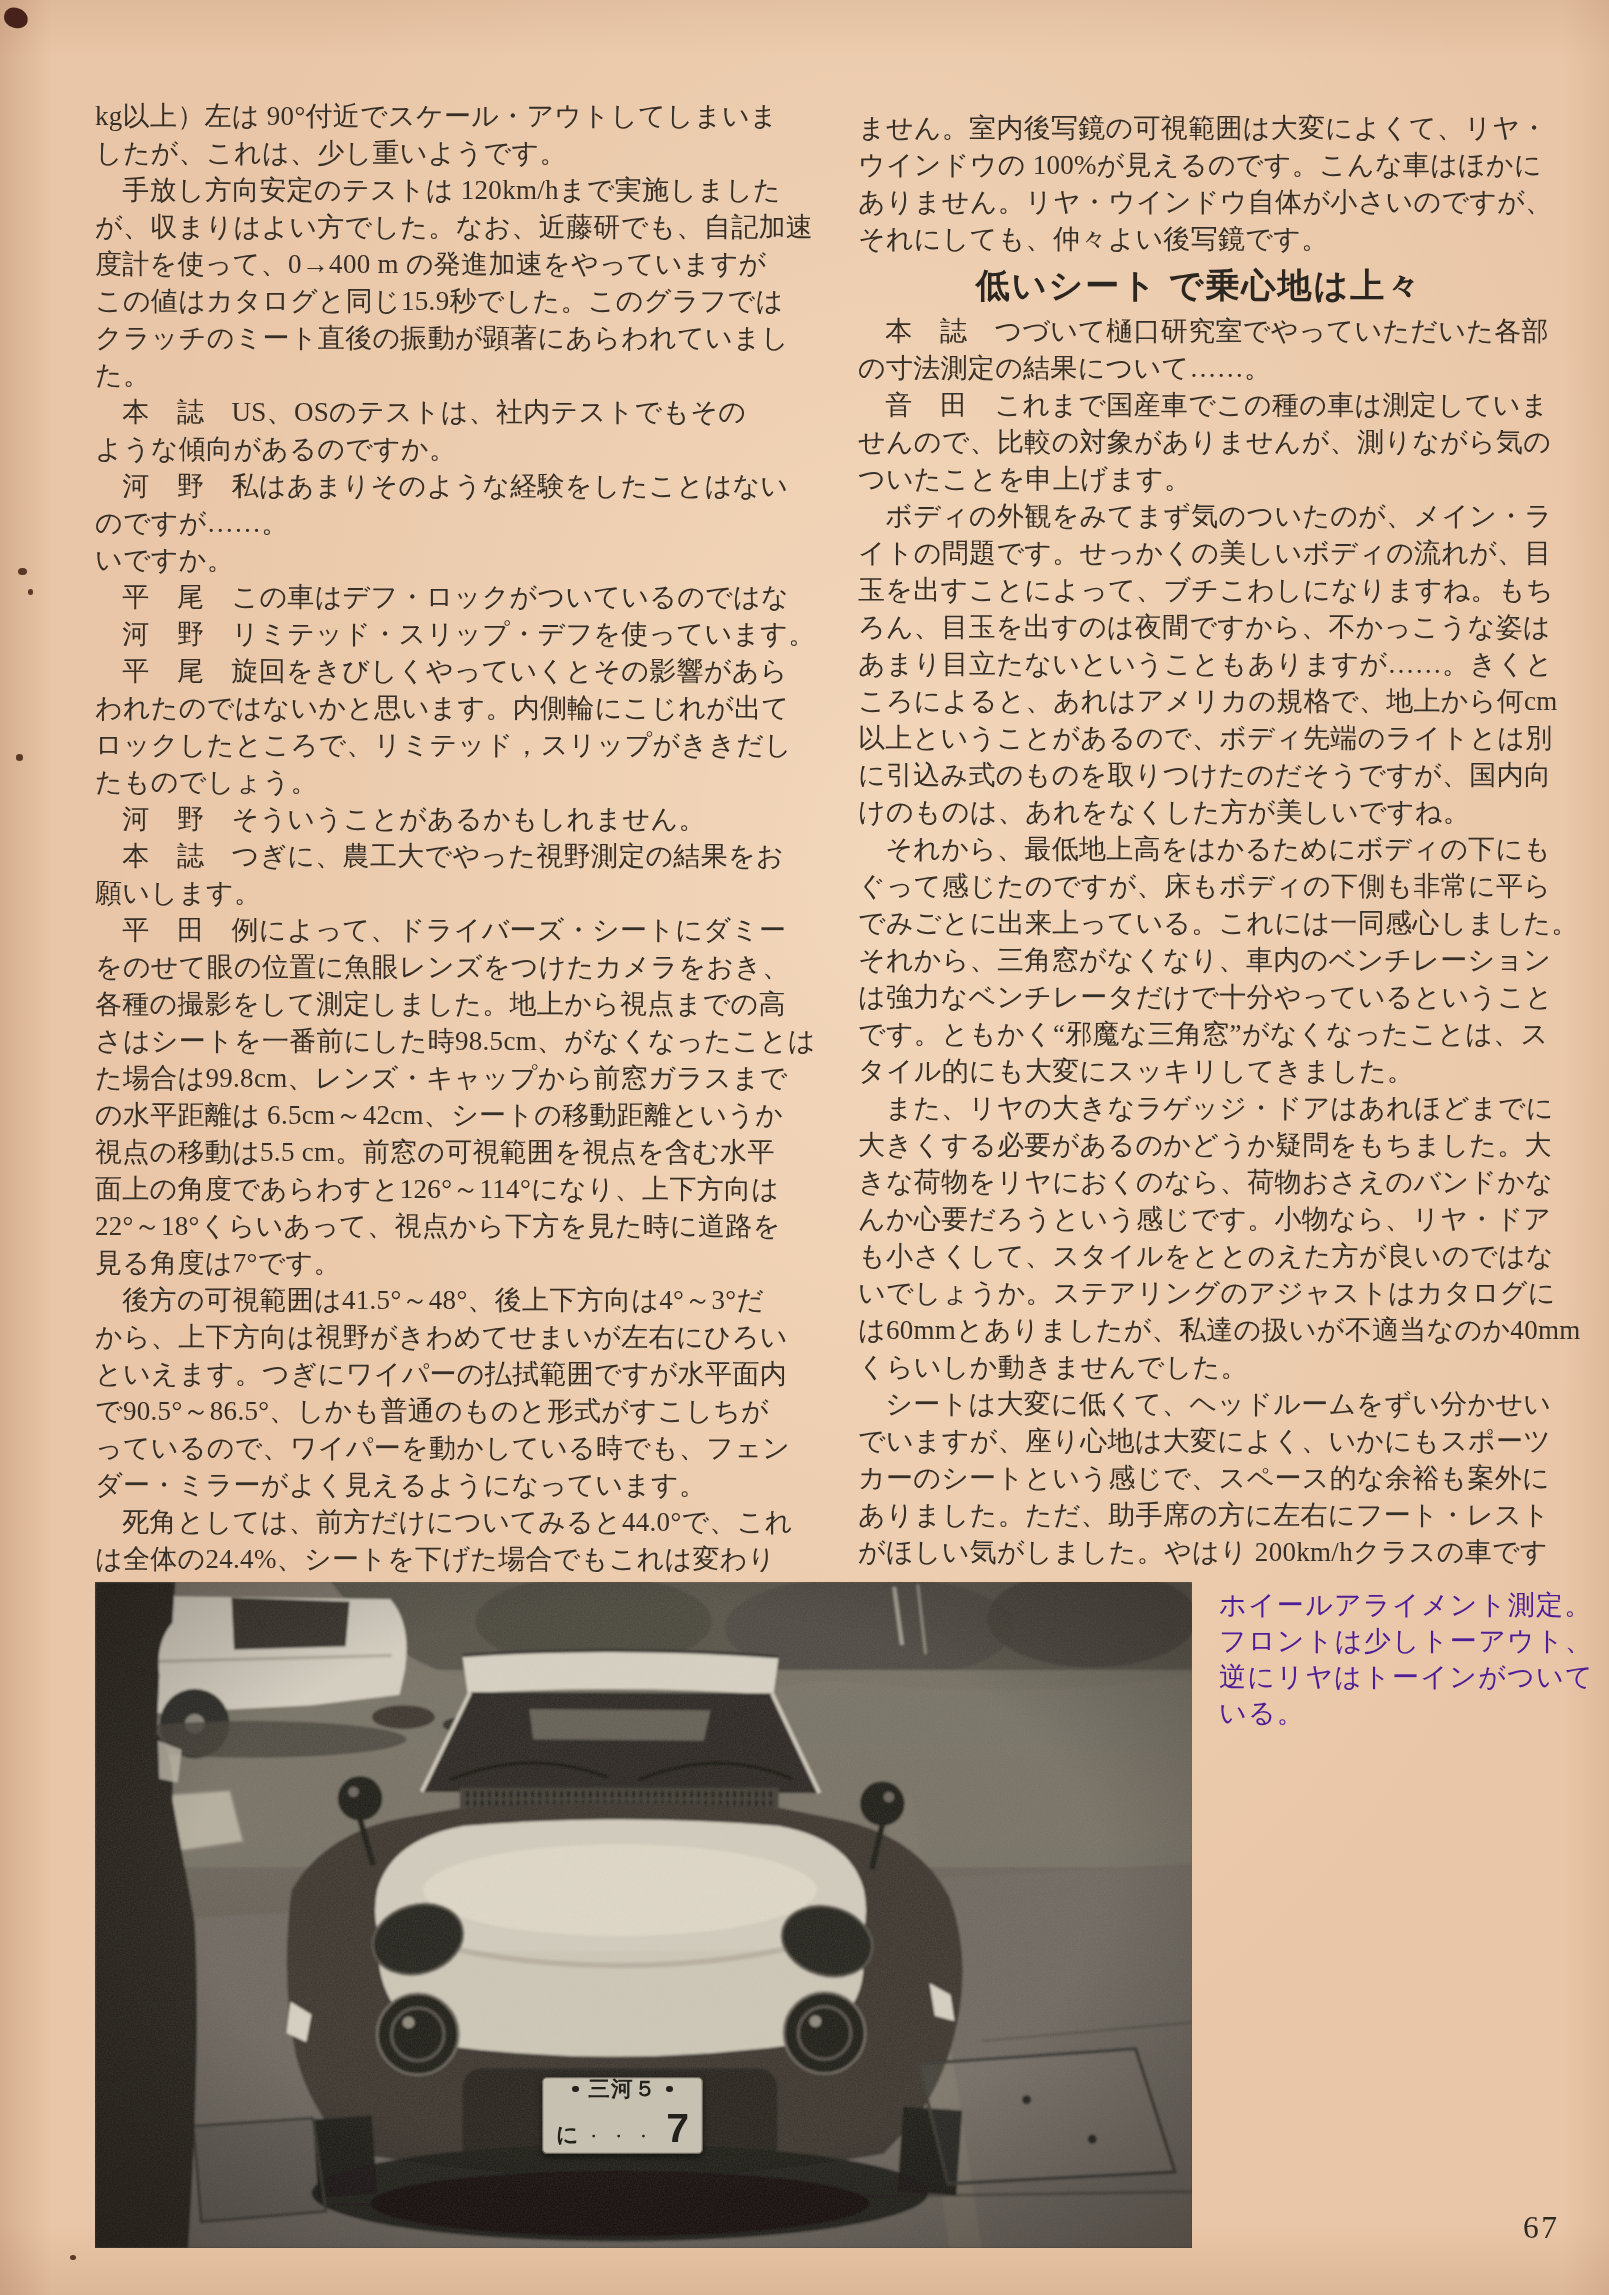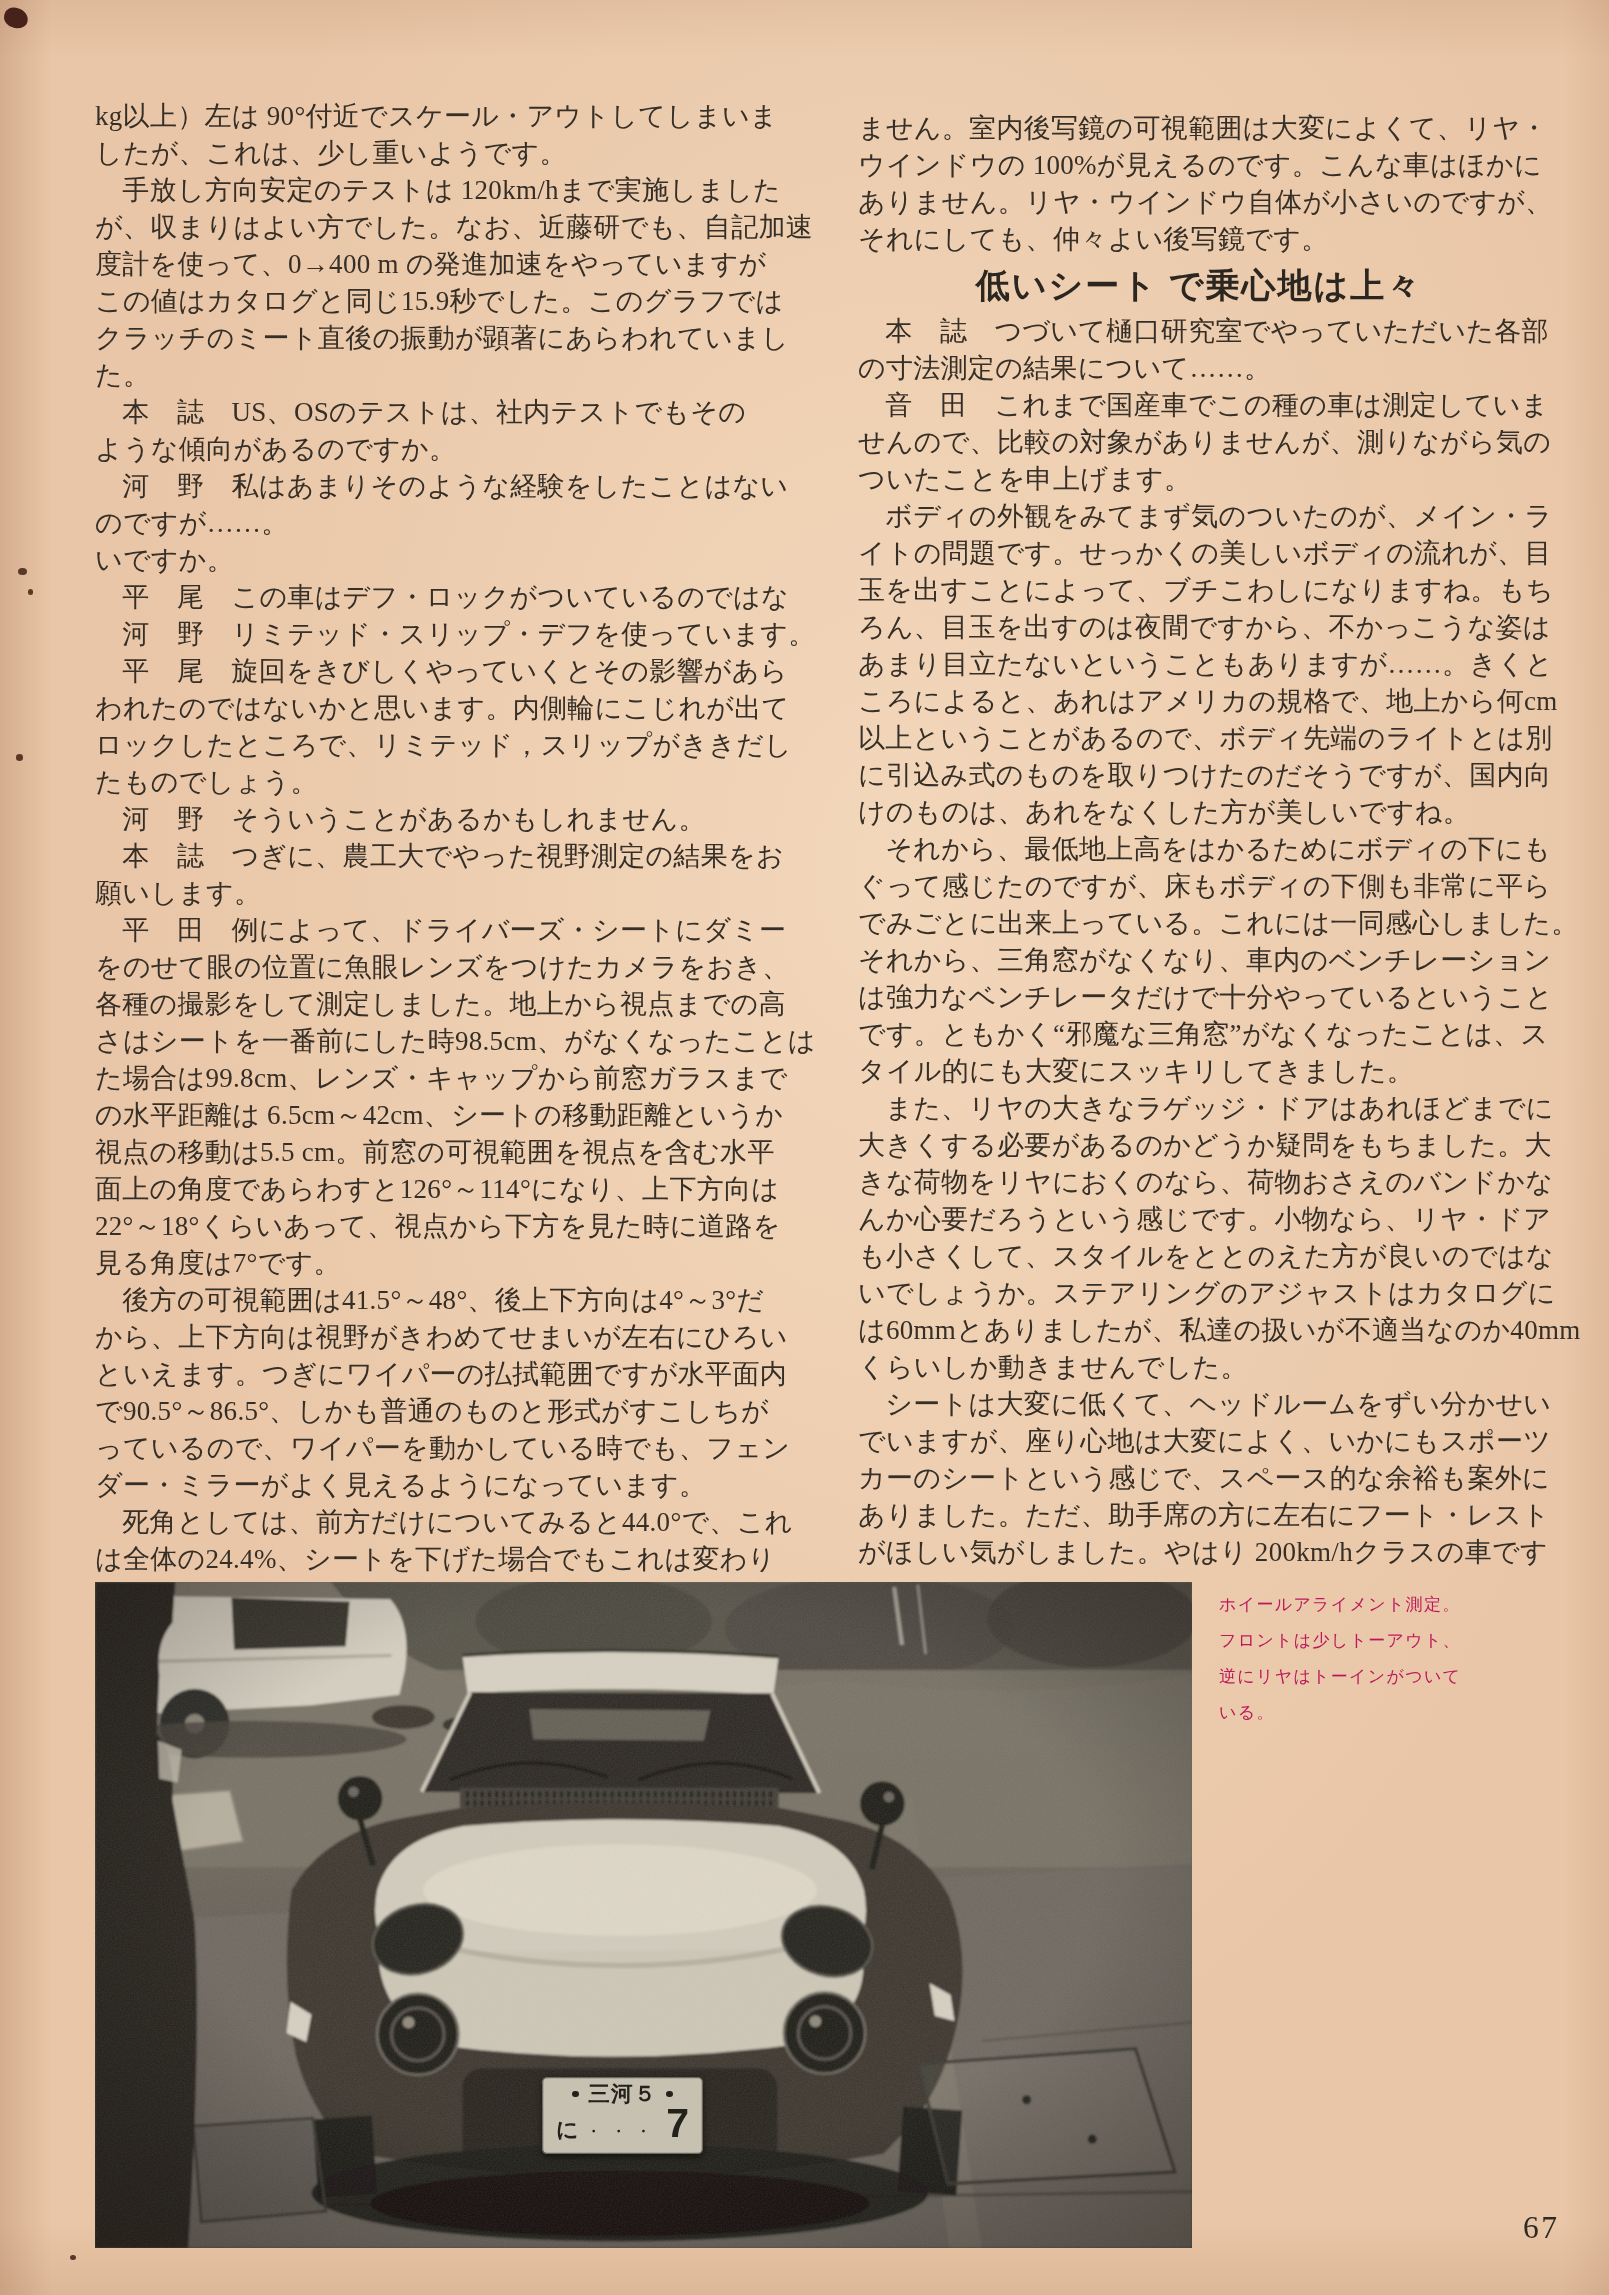--- a/index.html
+++ b/index.html
@@ -21,36 +21,36 @@
   }
   #col-left{left:87px;top:98px;margin-left:8px;}
   #col-right-top{left:858px;top:110px;}
   #col-right-bottom{left:858px;top:313px;}
   .heading{
     position:absolute;left:858px;top:265px;width:682px;height:42px;
     font-size:34px;font-weight:bold;color:#2c2620;text-align:center;
     letter-spacing:2px;line-height:42px;white-space:nowrap;
   }
   .caption{position:absolute;left:1219px;top:1587px;width:367px;}
-  .caption .tline{font-size:17px;line-height:36px;height:36px;color:#be185d;letter-spacing:1.3px;}
+  .caption .tline{font-size:27px;line-height:36px;height:36px;color:#4c1d95;letter-spacing:1.3px;}
   .pagenum{
     position:absolute;left:1523px;top:2210px;font-size:31.5px;color:#2e2a24;
     letter-spacing:2.6px;font-family:"Liberation Serif","DejaVu Serif",serif;
   }
   
   .photo-frame{
     position:absolute;left:95px;top:1582px;width:1097px;height:666px;
     background:#6e675e;box-shadow:inset 0 0 39px rgba(15,10,5,0.45);
   }
   .photo-frame svg{position:absolute;left:0;top:0;width:100%;height:100%;}
   .plate{
     position:absolute;left:447px;top:495px;width:161px;height:77px;
     background:#c7c1b1;border-radius:5.2px;
     box-shadow:0 0 0 1.3px rgba(35,32,27,0.55) inset, 0 2.6px 6.6px rgba(0,0,0,0.5);
-    display:flex;flex-direction:column;justify-content:center;align-items:center;
+    display:flex;flex-direction:column;justify-content:space-between;align-items:center;
     font-family:"Liberation Sans","DejaVu Sans",sans-serif;
   }
   .plate-top{display:flex;align-items:center;gap:9.2px;color:#23211c;font-size:21.6px;font-weight:bold;letter-spacing:1.3px;line-height:23.6px;}
   .bolt{width:6.6px;height:6.6px;border-radius:50%;background:#23211c;display:inline-block;}
   .plate-bottom{display:flex;align-items:baseline;gap:6.6px;color:#23211c;line-height:34px;}
   .plate-kana{font-size:22px;font-weight:bold;}
   .plate-dots{font-size:17px;letter-spacing:7.9px;}
   .plate-num{font-size:41px;font-weight:bold;}
   .speck{position:absolute;border-radius:50%;background:#5a3826;}
   .corner-mark{

